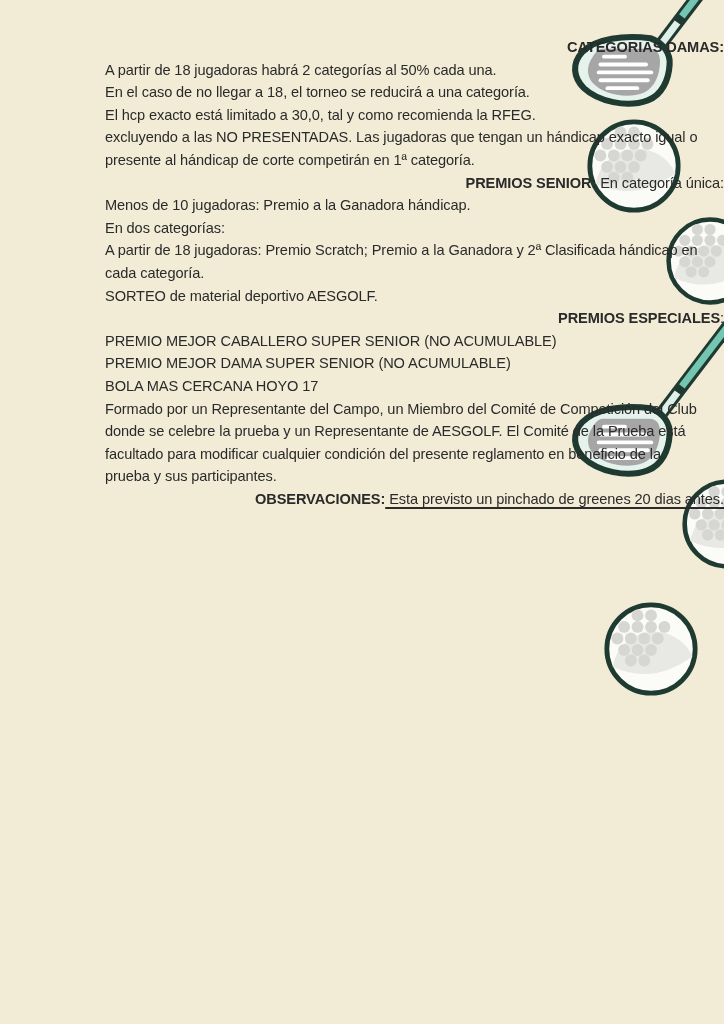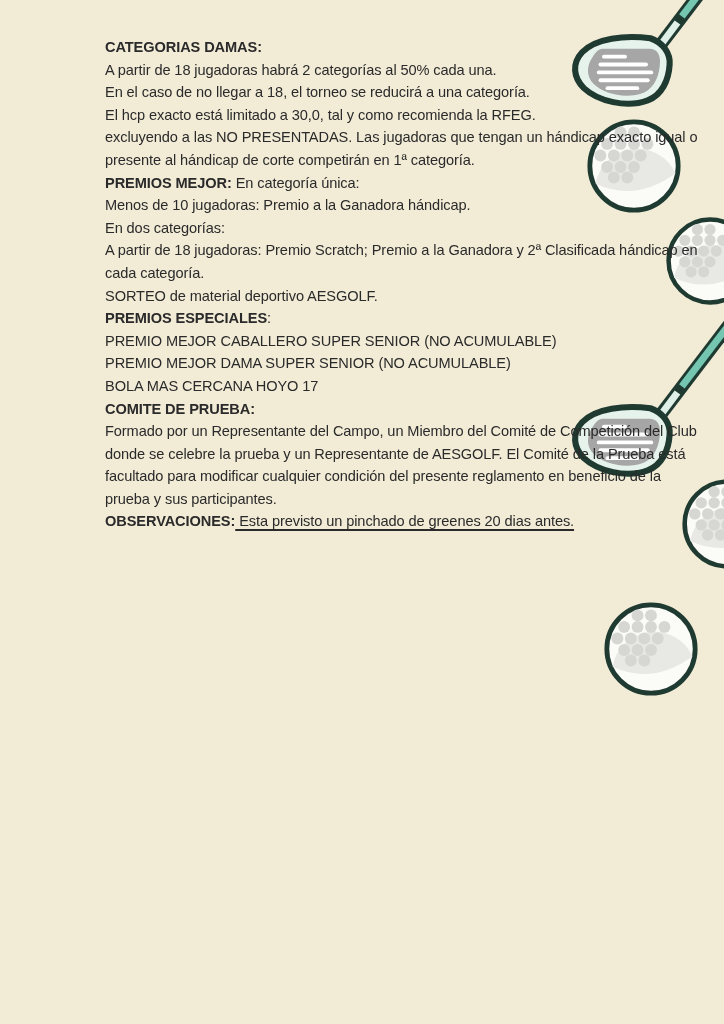--- a/index.html
+++ b/index.html
@@ -12,21 +12,21 @@
   }
   .art{position:absolute;inset:0;z-index:1;}
   .art svg{position:absolute;display:block;}
   .doc{
     position:absolute;left:0;top:36px;right:0;z-index:2;
     color:#2a2a2a;
     font-size:14.6px;
     letter-spacing:-0.1px;
   }
   .ln{height:22.6px;line-height:22.6px;white-space:nowrap;padding-left:105px;}
-  .ln.h{font-weight:bold;}
+  .ln.h{font-weight:bold;text-align:right;}
   .ln.h .r{font-weight:normal;}
   .ln.h .u{font-weight:normal;text-decoration:underline;text-decoration-thickness:1.5px;text-underline-offset:3px;}
 </style>
 </head>
 <body>
 
 <div class="page">
 
   <div class="art">
     <svg width="0" height="0" style="position:absolute" aria-hidden="true">
@@ -90,33 +90,32 @@
   </div>
 
   <div class="doc">
     <div class="ln h">CATEGORIAS DAMAS:</div>
     <div class="ln i">A partir de 18 jugadoras habrá 2 categorías al 50% cada una.</div>
     <div class="ln i">En el caso de no llegar a 18, el torneo se reducirá a una categoría.</div>
     <div class="ln i">El hcp exacto está limitado a 30,0, tal y como recomienda la RFEG.</div>
     <div class="ln i">excluyendo a las NO PRESENTADAS. Las jugadoras que tengan un hándicap exacto igual o</div>
     <div class="ln i">presente al hándicap de corte competirán en 1ª categoría.</div>
 
-    <div class="ln h"><span class="b">PREMIOS MEJOR:</span><span class="r"> En categoría única:</span></div>
+    <div class="ln h"><span class="b">PREMIOS SENIOR:</span><span class="r"> En categoría única:</span></div>
     <div class="ln i">Menos de 10 jugadoras:  Premio a la Ganadora hándicap.</div>
     <div class="ln i">En dos categorías:</div>
     <div class="ln i">A partir de 18 jugadoras: Premio Scratch; Premio a la Ganadora y 2ª Clasificada hándicap en</div>
     <div class="ln i">cada categoría.</div>
     <div class="ln i">SORTEO de material deportivo AESGOLF.</div>
 
     <div class="ln h"><span class="b">PREMIOS ESPECIALES</span><span class="r">:</span></div>
     <div class="ln i">PREMIO MEJOR CABALLERO SUPER SENIOR (NO ACUMULABLE)</div>
     <div class="ln i">PREMIO MEJOR DAMA SUPER SENIOR (NO ACUMULABLE)</div>
     <div class="ln i">BOLA MAS CERCANA HOYO 17</div>
 
-    <div class="ln h">COMITE DE PRUEBA:</div>
     <div class="ln i">Formado por un Representante del Campo, un Miembro del Comité de Competición del Club</div>
     <div class="ln i">donde se celebre la prueba y un Representante de AESGOLF. El Comité de la Prueba está</div>
     <div class="ln i">facultado para modificar cualquier condición del presente reglamento en beneficio de la</div>
     <div class="ln i">prueba y sus participantes.</div>
 
     <div class="ln h"><span class="b">OBSERVACIONES:</span><span class="u"> Esta previsto un pinchado de greenes 20 dias antes.</span></div>
   </div>
 
 </div>
 

